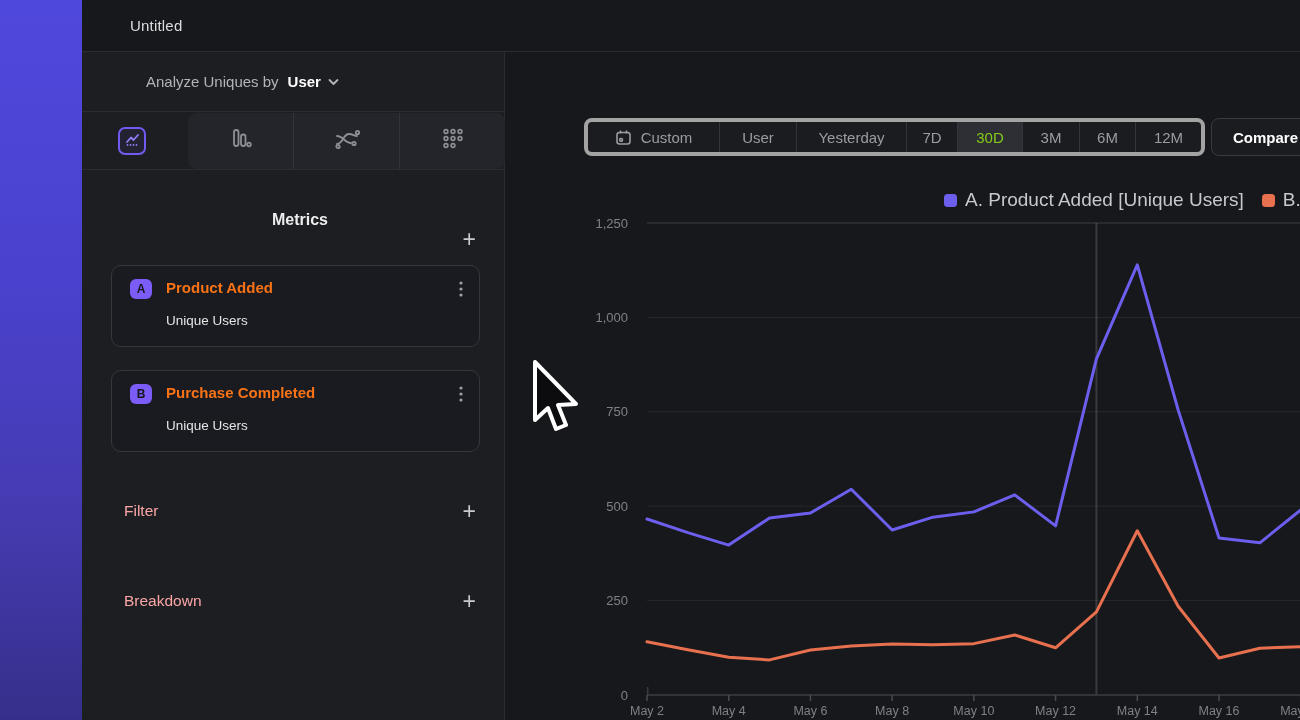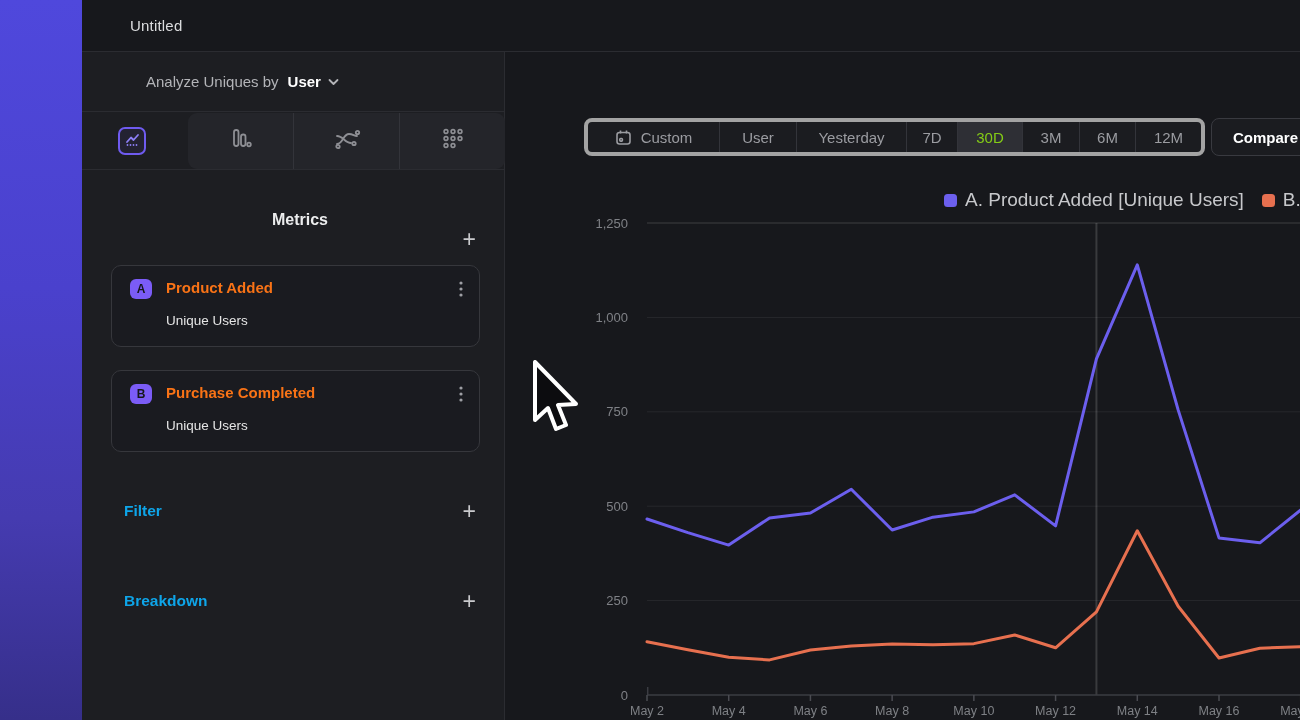--- a/index.html
+++ b/index.html
@@ -39,21 +39,21 @@
   .tabs-block .tab + .tab { border-left:1px solid #33343a; }
 
   .section-row { position:absolute; left:0; width:100%; height:32px;
     display:flex; align-items:center; padding:0 28px 0 42px; }
   .section-row .plus { margin-left:auto; font-size:23px; font-weight:300; color:#c9cacd;
     line-height:20px; cursor:pointer; }
   .metrics-row { top:159px;flex-direction:column; }
   .metrics-row .label { font-size:16px; font-weight:700; color:#ecedee; }
   .filter-row { top:443px; }
   .breakdown-row { top:533px; }
-  .dim-label { font-size:15.5px; font-weight:700; color:#0ea5e9; }
+  .dim-label { font-size:15.5px; font-weight:400; color:#fca5a5; }
 
   .metric-card { position:absolute; left:29px; width:369px; height:82px;
     background:#1a1b20; border:1px solid #36373c; border-radius:10px; cursor:pointer; }
   .metric-card.first  { top:213px; }
   .metric-card.second { top:318px; }
   .metric-badge { position:absolute; left:18px; top:13px; width:22px; height:20px;
     background:#7b5cf6; border-radius:6px; display:flex; align-items:center; justify-content:center;
     font-size:12px; font-weight:700; color:#15161a; }
   .metric-title { position:absolute; left:54px; top:13px; font-size:15px; font-weight:600; color:#f97316; }
   .metric-sub   { position:absolute; left:54px; top:47px; font-size:13.5px; color:#e5e5e5; }

